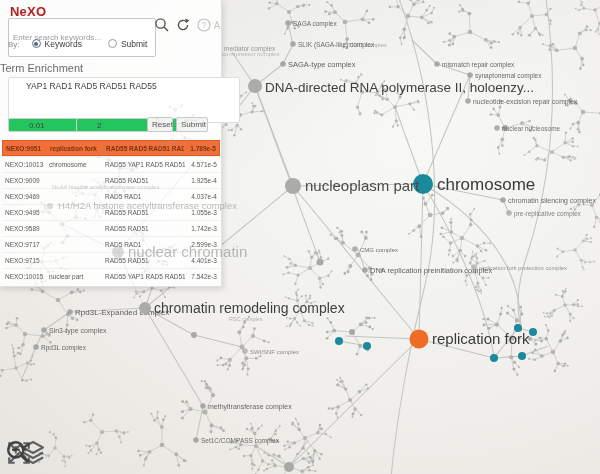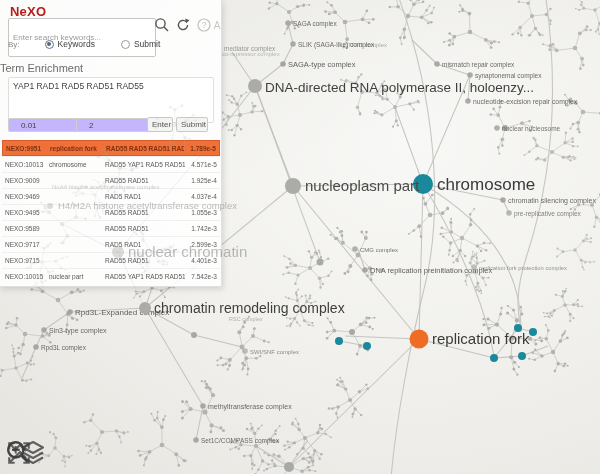--- a/index.html
+++ b/index.html
@@ -22,34 +22,34 @@
   }
   .app-title{position:absolute;left:10px;top:4px;font-size:13px;font-weight:bold;color:#b91c1c;letter-spacing:.2px;}
   .search-input{
     position:absolute;left:8px;top:18px;width:138px;height:13px;
     border:1px solid #c6c6c2;border-radius:2px;font-size:8px;color:#444;
     padding:12px 4px;background:#fff;font-family:"Liberation Sans",sans-serif;
   }
   .search-input::placeholder{color:#9a9a96;}
   .icon-btn{position:absolute;top:17px;width:16px;height:16px;cursor:pointer;}
   .by-row{position:absolute;left:8px;top:39px;font-size:8.5px;color:#666;display:flex;align-items:center;}
-  .by-label{margin-right:25px;font-size:8px;color:#888;}
+  .by-label{margin-right:12px;font-size:8px;color:#888;}
   .radio{width:9px;height:9px;border:1px solid #9a9a96;border-radius:50%;display:inline-block;margin-right:4px;position:relative;background:#fff;box-sizing:border-box;}
   .radio.sel{border-color:#5c748c;}
   .radio.sel::after{content:"";position:absolute;left:1.5px;top:1.5px;width:4px;height:4px;border-radius:50%;background:#53687e;}
-  .radio-opt{display:flex;align-items:center;margin-right:26px;color:#3d3d3d;}
+  .radio-opt{display:flex;margin-right:26px;color:#3d3d3d;}
   .section-head{position:absolute;left:0;top:62px;font-size:11px;color:#6b6b68;}
   .gene-box{
     position:absolute;left:8px;top:77px;width:196px;height:38px;resize:none;
     border:1px solid #dedeDA;border-radius:2px;font-size:8.5px;color:#3f3f3c;
-    padding:3px 4px;background:#fff;font-family:"Liberation Sans",sans-serif;line-height:1.2;
+    padding:3px 17px;background:#fff;font-family:"Liberation Sans",sans-serif;line-height:1.2;
   }
   .num-input{
     position:absolute;top:118px;height:12px;border:1px solid #cfcfcb;border-radius:2px;
-    font-size:8px;color:#444;padding:0 12px;background:#c4b5fd;font-family:"Liberation Sans",sans-serif;
+    font-size:8px;color:#444;padding:0 20px;background:#22c55e;font-family:"Liberation Sans",sans-serif;
   }
   .btn{
     position:absolute;top:117px;height:15px;font-size:8px;color:#555;
     background:#f4f4f2;border:1px solid #c9c9c5;border-radius:2px;
     font-family:"Liberation Sans",sans-serif;padding:0 4px;cursor:pointer;line-height:13px;text-align:center;
   }
   .results{position:absolute;left:2px;top:140px;width:218px;}
   .trow{
     display:flex;align-items:center;height:15px;font-size:6.5px;color:#59595<!-- -->6;
     color:#595956;border-top:1px solid rgba(0,0,0,0.055);padding:0 3px;cursor:pointer;
@@ -1888,21 +1888,21 @@
       <span class="radio"></span>
       <span>Submit</span>
     </span>
   </div>
 
   <div class="section-head">Term Enrichment</div>
   <textarea class="gene-box" style="">YAP1 RAD1 RAD5 RAD51 RAD55</textarea>
 
   <input class="num-input" style="left: 8px; width: 56px;" value="0.01">
   <input class="num-input" style="left: 76px; width: 60px;" value="2">
-  <button class="btn" style="left:147px;width:26px">Enter</button>
+  <button class="btn" style="left:147px;width:26px">Reset</button>
   <button class="btn" style="left:176px;width:32px">Submit</button>
 
   <div class="results">
       <div class="trow hl">
         <span class="c-id">NEXO:9951</span>
         <span class="c-term">replication fork</span>
         <span class="c-genes">RAD55 RAD5 RAD51 RAD1</span>
         <span class="c-pval">1.789e-5</span>
       </div>
       <div class="trow">

